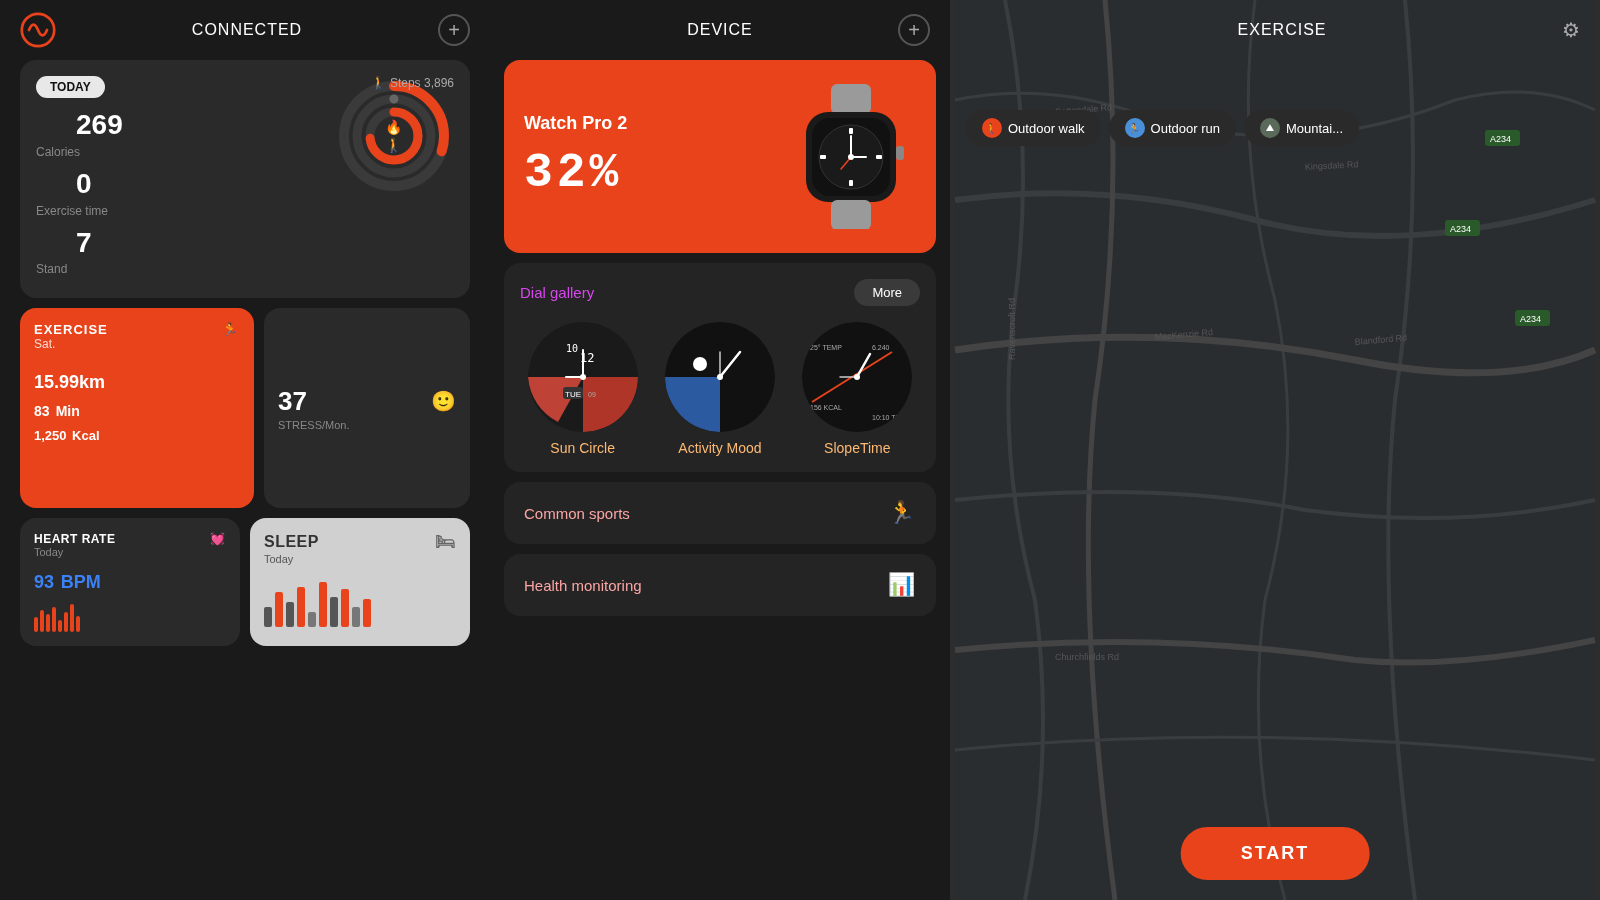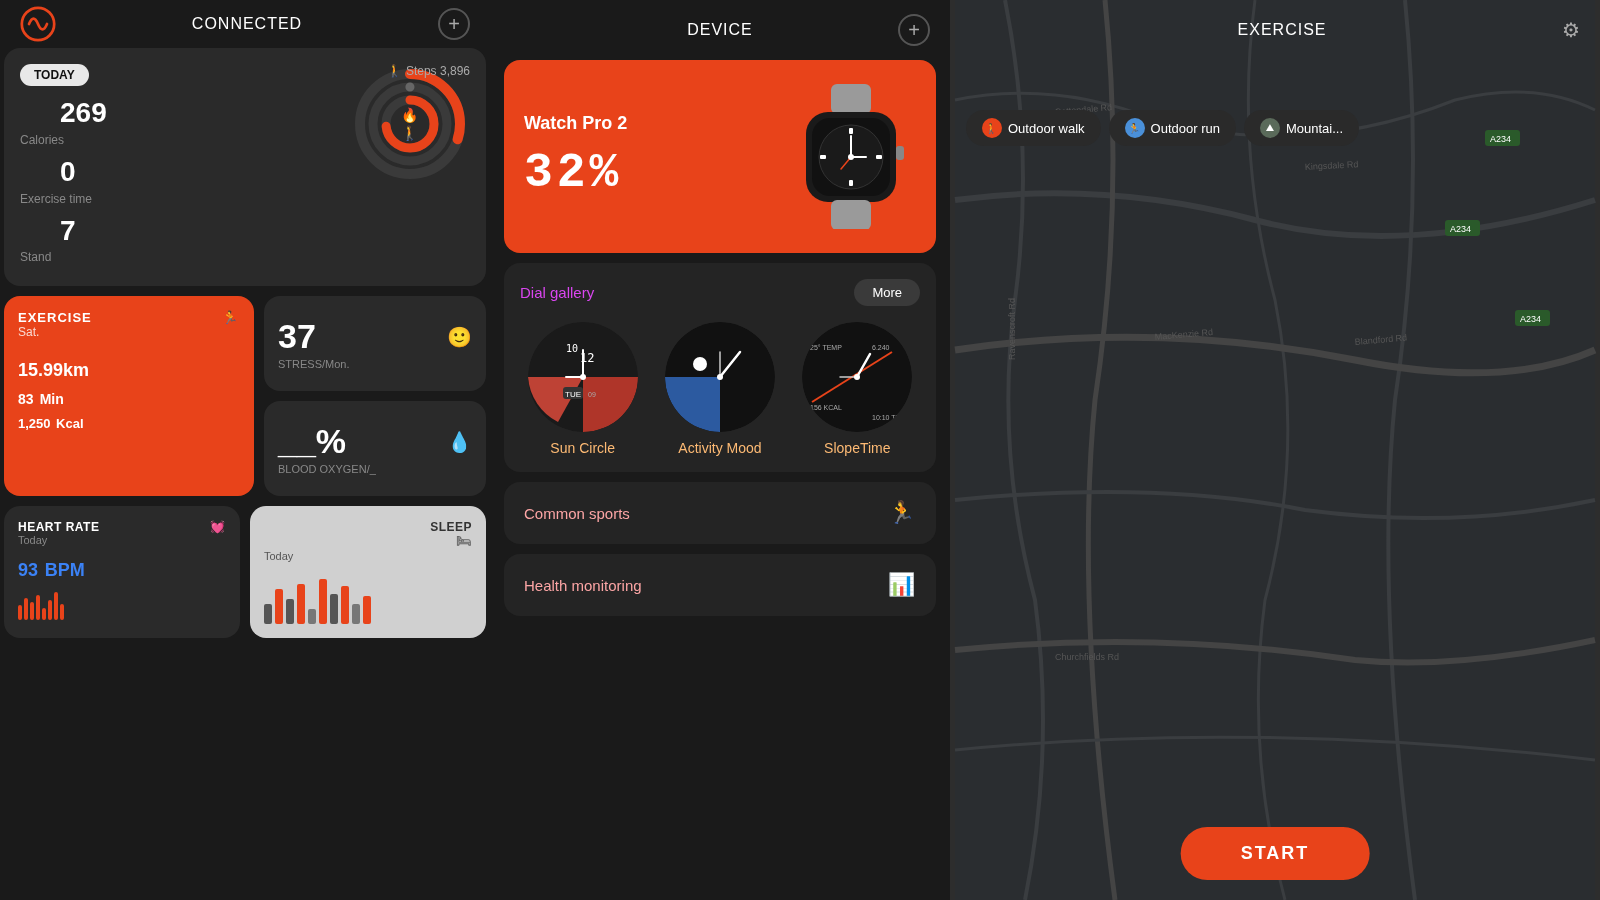--- a/index.html
+++ b/index.html
@@ -20,21 +20,21 @@
       flex-direction: column;
       height: 900px;
       overflow: hidden;
     }
 
     .left-header {
       display: flex;
       align-items: center;
       justify-content: space-between;
       padding: 14px 20px;
-      height: 48px;
+      height: 60px;
     }
 
     .app-logo {
       width: 36px;
       height: 36px;
     }
 
     .header-title {
       color: #ffffff;
       font-size: 16px;
@@ -51,21 +51,21 @@
       align-items: center;
       justify-content: center;
       color: #aaa;
       font-size: 20px;
       cursor: pointer;
       background: transparent;
     }
 
     .left-content {
       flex: 1;
-      padding: 0 4px 16px;
+      padding: 0 20px 16px;
       overflow-y: auto;
       display: flex;
       flex-direction: column;
       gap: 10px;
     }
 
     
     .today-card {
       background: #2a2a2a;
       border-radius: 16px;
@@ -206,21 +206,21 @@
     }
 
     .mini-card-header {
       display: flex;
       align-items: center;
       justify-content: space-between;
     }
 
     .mini-card-value {
       color: #fff;
-      font-size: 34px;
+      font-size: 26px;
       font-weight: 700;
     }
 
     .mini-card-label {
       color: #888;
       font-size: 11px;
       margin-top: 2px;
     }
 
     .mini-icon {
@@ -271,27 +271,26 @@
     }
 
     .heart-bpm span {
       font-size: 18px;
       color: #3b82f6;
       text-align: right;
     }
 
     .sleep-title {
       color: #333;
-      font-size: 12px;
+      font-size: 16px;
       font-weight: 600;
       letter-spacing: 0.5px;
       display: flex;
       justify-content: space-between;
       align-items: flex-end;
-      flex-direction: column;
     }
 
     .sleep-bars {
       display: flex;
       gap: 3px;
       margin-top: 12px;
       align-items: flex-end;
       height: 50px;
     }
 
@@ -668,27 +667,20 @@
           <span>1,250</span> <span>Kcal</span>
         </div>
       </div>
       <div class="right-mini-cards">
         <div class="mini-card">
           <div class="mini-card-header">
             <span class="mini-card-value">37</span>
             <span class="mini-icon">🙂</span>
           </div>
           <div class="mini-card-label">STRESS/Mon.</div>
-        </div>
-        <div class="mini-card">
-          <div class="mini-card-header">
-            <span class="mini-card-value">__%</span>
-            <span class="mini-icon">💧</span>
-          </div>
-          <div class="mini-card-label">BLOOD OXYGEN/_</div>
         </div>
       </div>
     </div>
 
     <div class="bottom-cards-row">
       <div class="heart-card">
         <div class="heart-title">
           <span>HEART RATE</span>
           <span>💓</span>
         </div>

